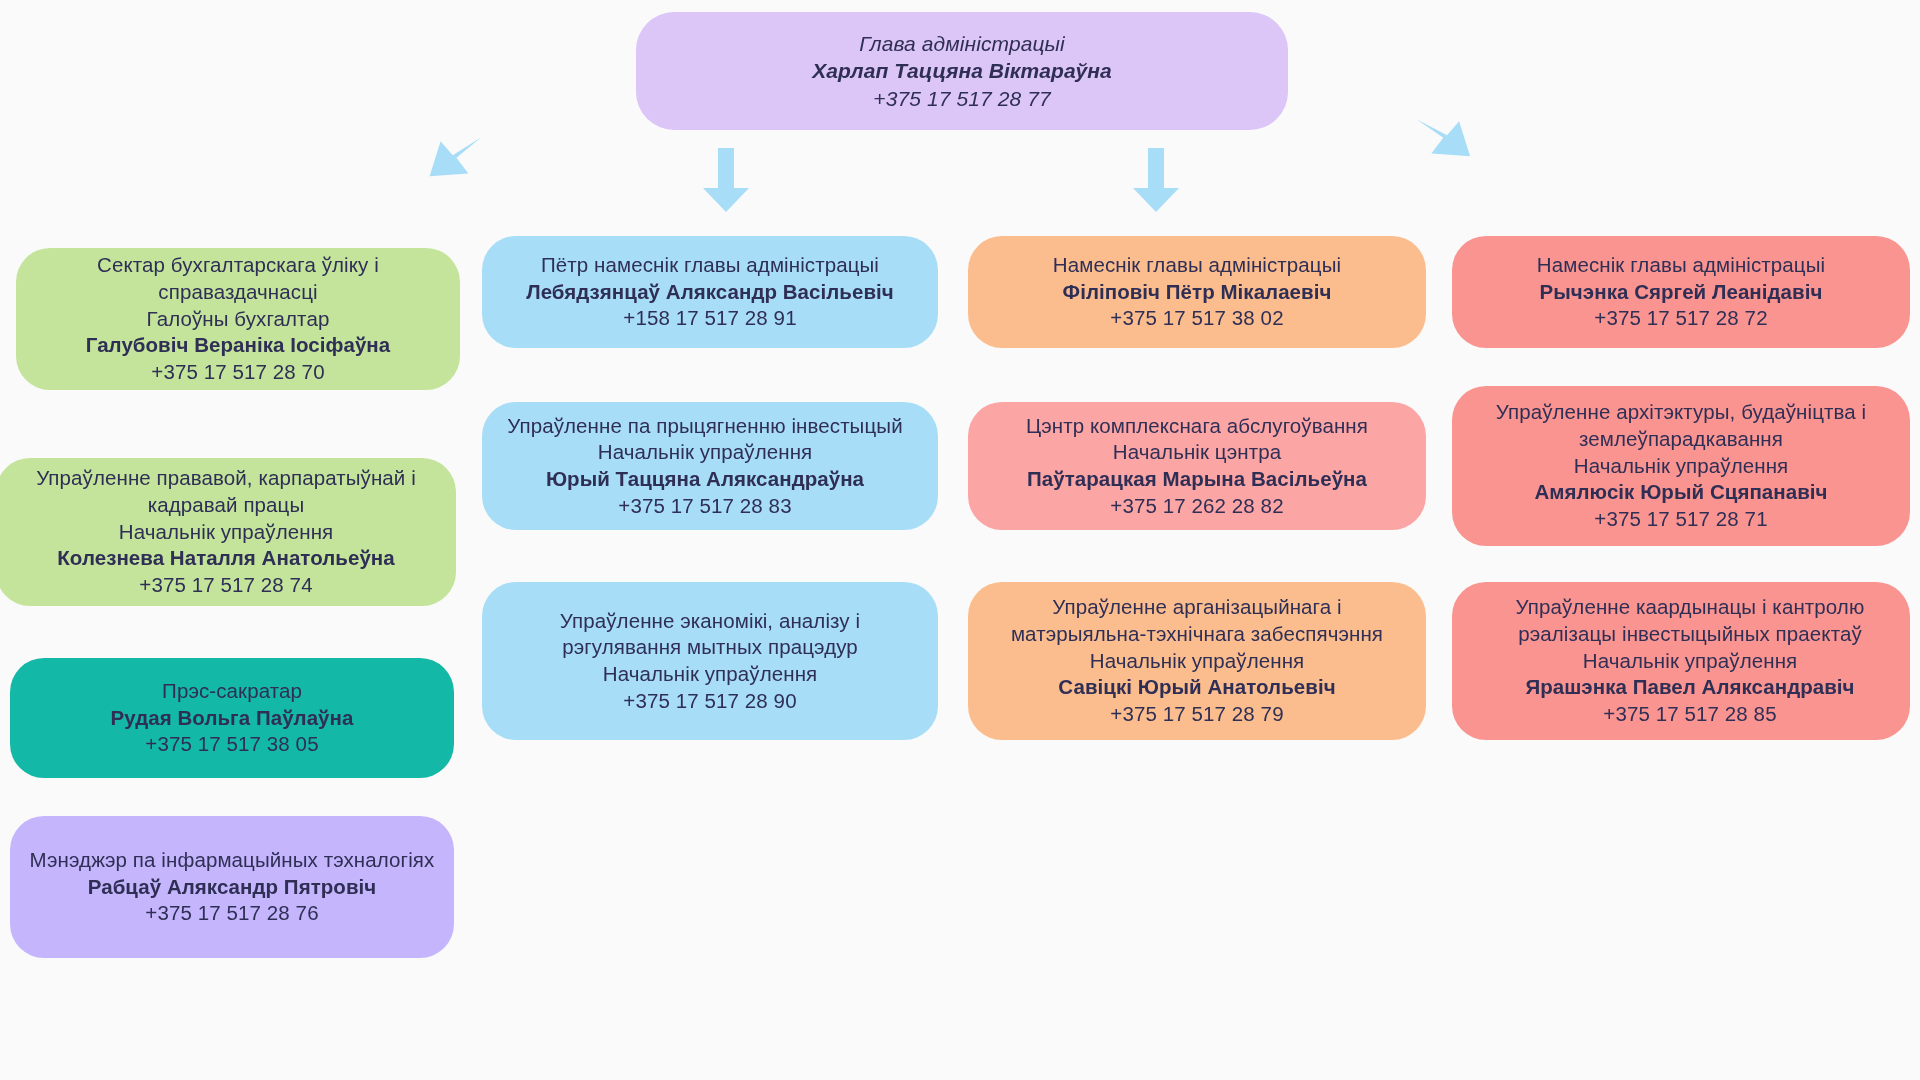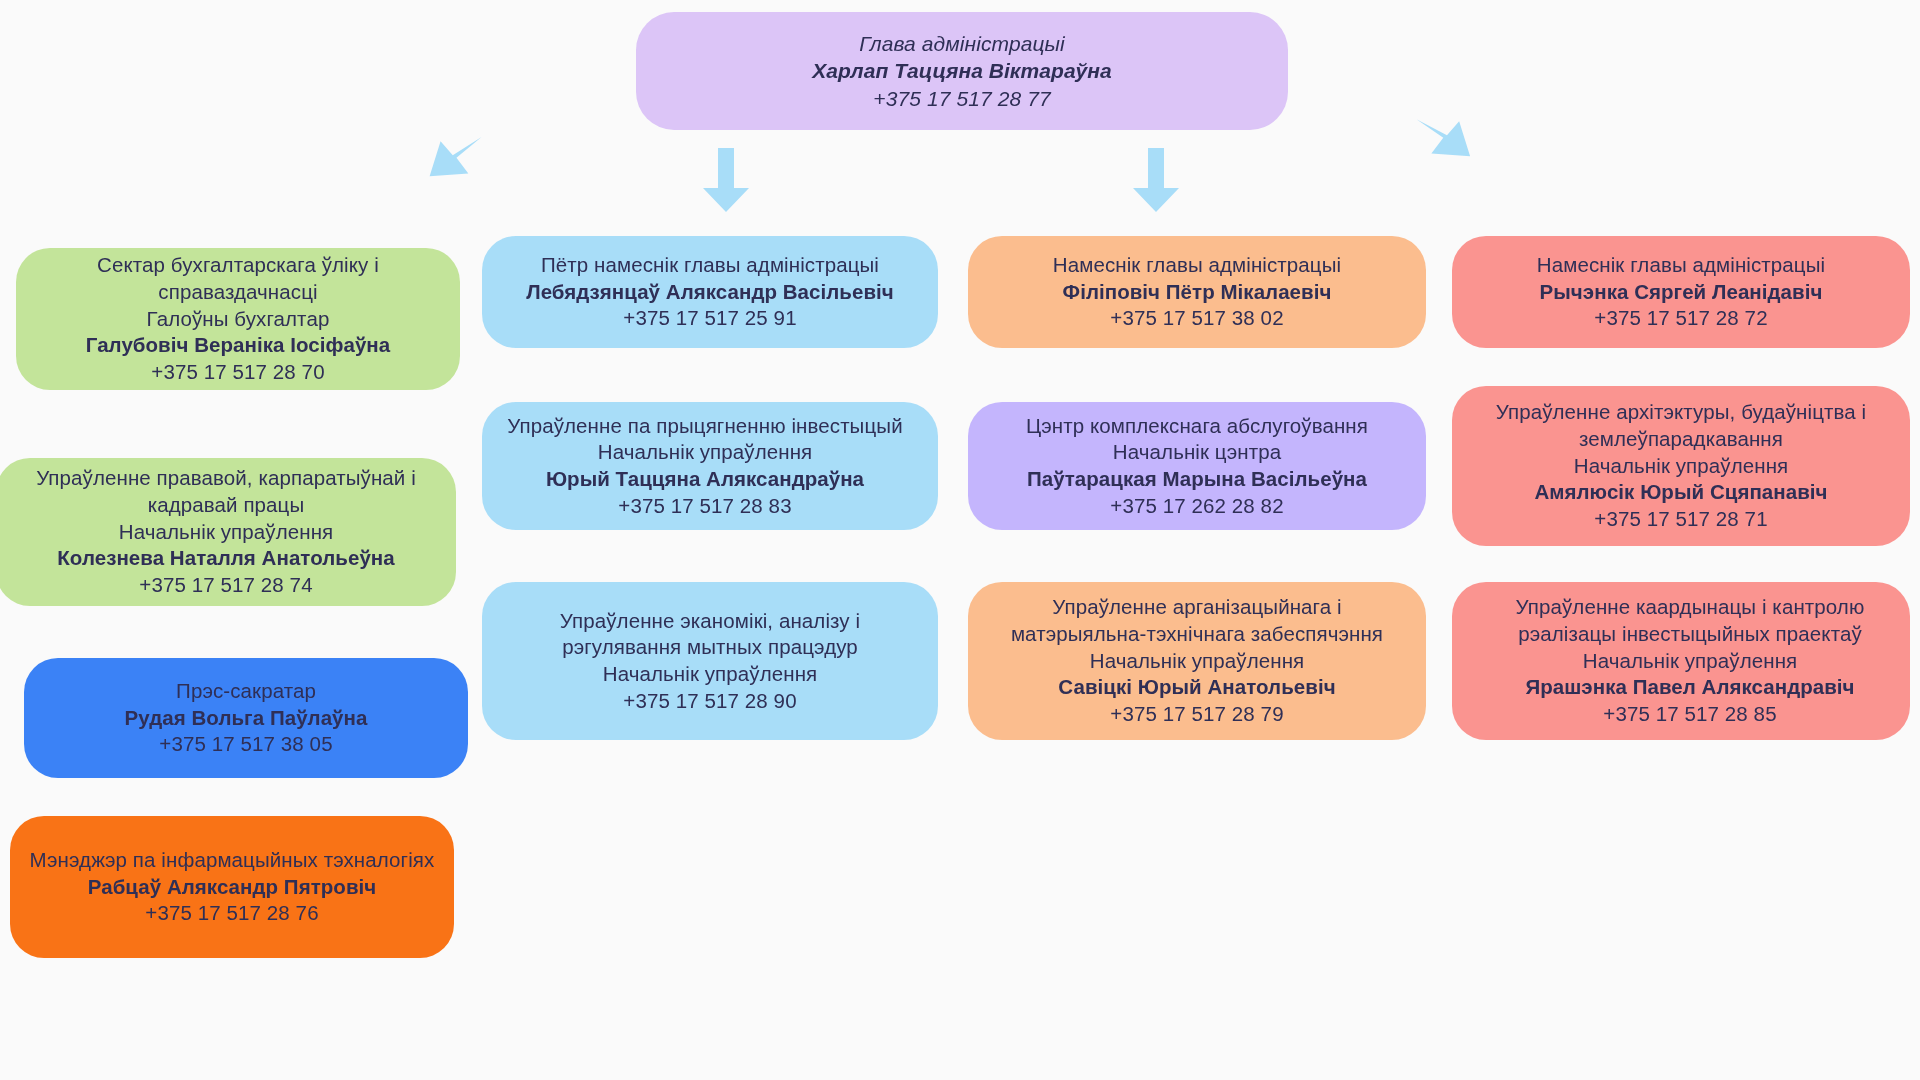--- a/index.html
+++ b/index.html
@@ -105,39 +105,39 @@
     <span class="ln phone">+375 17 517 28 70</span>
   </div>
 
   <div class="node" style="left:-4px; top:458px; width:460px; height:148px; background:#c3e49a;">
     <span class="ln unit">Упраўленне прававой, карпаратыўнай і кадравай працы</span>
     <span class="ln position">Начальнік упраўлення</span>
     <span class="ln name">Колезнева Наталля Анатольеўна</span>
     <span class="ln phone">+375 17 517 28 74</span>
   </div>
 
-  <div class="node" style="left:24px; top:658px; width:444px; height:120px; background:#3b82f6;">
+  <div class="node" style="left:10px; top:658px; width:444px; height:120px; background:#14b8a6;">
     <span class="ln unit">Прэс-сакратар</span>
 
     <span class="ln name">Рудая Вольга Паўлаўна</span>
     <span class="ln phone">+375 17 517 38 05</span>
   </div>
 
-  <div class="node" style="left:10px; top:816px; width:444px; height:142px; background:#f97316;">
+  <div class="node" style="left:10px; top:816px; width:444px; height:142px; background:#c4b5fd;">
     <span class="ln unit">Мэнэджэр па інфармацыйных тэхналогіях</span>
 
     <span class="ln name">Рабцаў Аляксандр Пятровіч</span>
     <span class="ln phone">+375 17 517 28 76</span>
   </div>
 
   <div class="node" style="left:482px; top:236px; width:456px; height:112px; background:#a8ddf8;">
     <span class="ln unit">Пётр намеснік главы адміністрацыі</span>
 
     <span class="ln name">Лебядзянцаў Аляксандр Васільевіч</span>
-    <span class="ln phone">+375 17 517 25 91</span>
+    <span class="ln phone">+158 17 517 28 91</span>
   </div>
 
   <div class="node" style="left:482px; top:402px; width:456px; height:128px; background:#a8ddf8;padding-left:8px;">
     <span class="ln unit">Упраўленне па прыцягненню інвестыцый</span>
     <span class="ln position">Начальнік упраўлення</span>
     <span class="ln name">Юрый Таццяна Аляксандраўна</span>
     <span class="ln phone">+375 17 517 28 83</span>
   </div>
 
   <div class="node" style="left:482px; top:582px; width:456px; height:158px; background:#a8ddf8;">
@@ -146,21 +146,21 @@
     <span class="ln phone">+375 17 517 28 90</span>
   </div>
 
   <div class="node" style="left:968px; top:236px; width:458px; height:112px; background:#fbbd8e;">
     <span class="ln unit">Намеснік главы адміністрацыі</span>
 
     <span class="ln name">Філіповіч Пётр Мікалаевіч</span>
     <span class="ln phone">+375 17 517 38 02</span>
   </div>
 
-  <div class="node" style="left:968px; top:402px; width:458px; height:128px; background:#c4b5fd;">
+  <div class="node" style="left:968px; top:402px; width:458px; height:128px; background:#fca5a5;">
     <span class="ln unit">Цэнтр комплекснага абслугоўвання</span>
     <span class="ln position">Начальнік цэнтра</span>
     <span class="ln name">Паўтарацкая Марына Васільеўна</span>
     <span class="ln phone">+375 17 262 28 82</span>
   </div>
 
   <div class="node" style="left:968px; top:582px; width:458px; height:158px; background:#fbbd8e;">
     <span class="ln unit">Упраўленне арганізацыйнага і матэрыяльна-тэхнічнага забеспячэння</span>
     <span class="ln position">Начальнік упраўлення</span>
     <span class="ln name">Савіцкі Юрый Анатольевіч</span>

